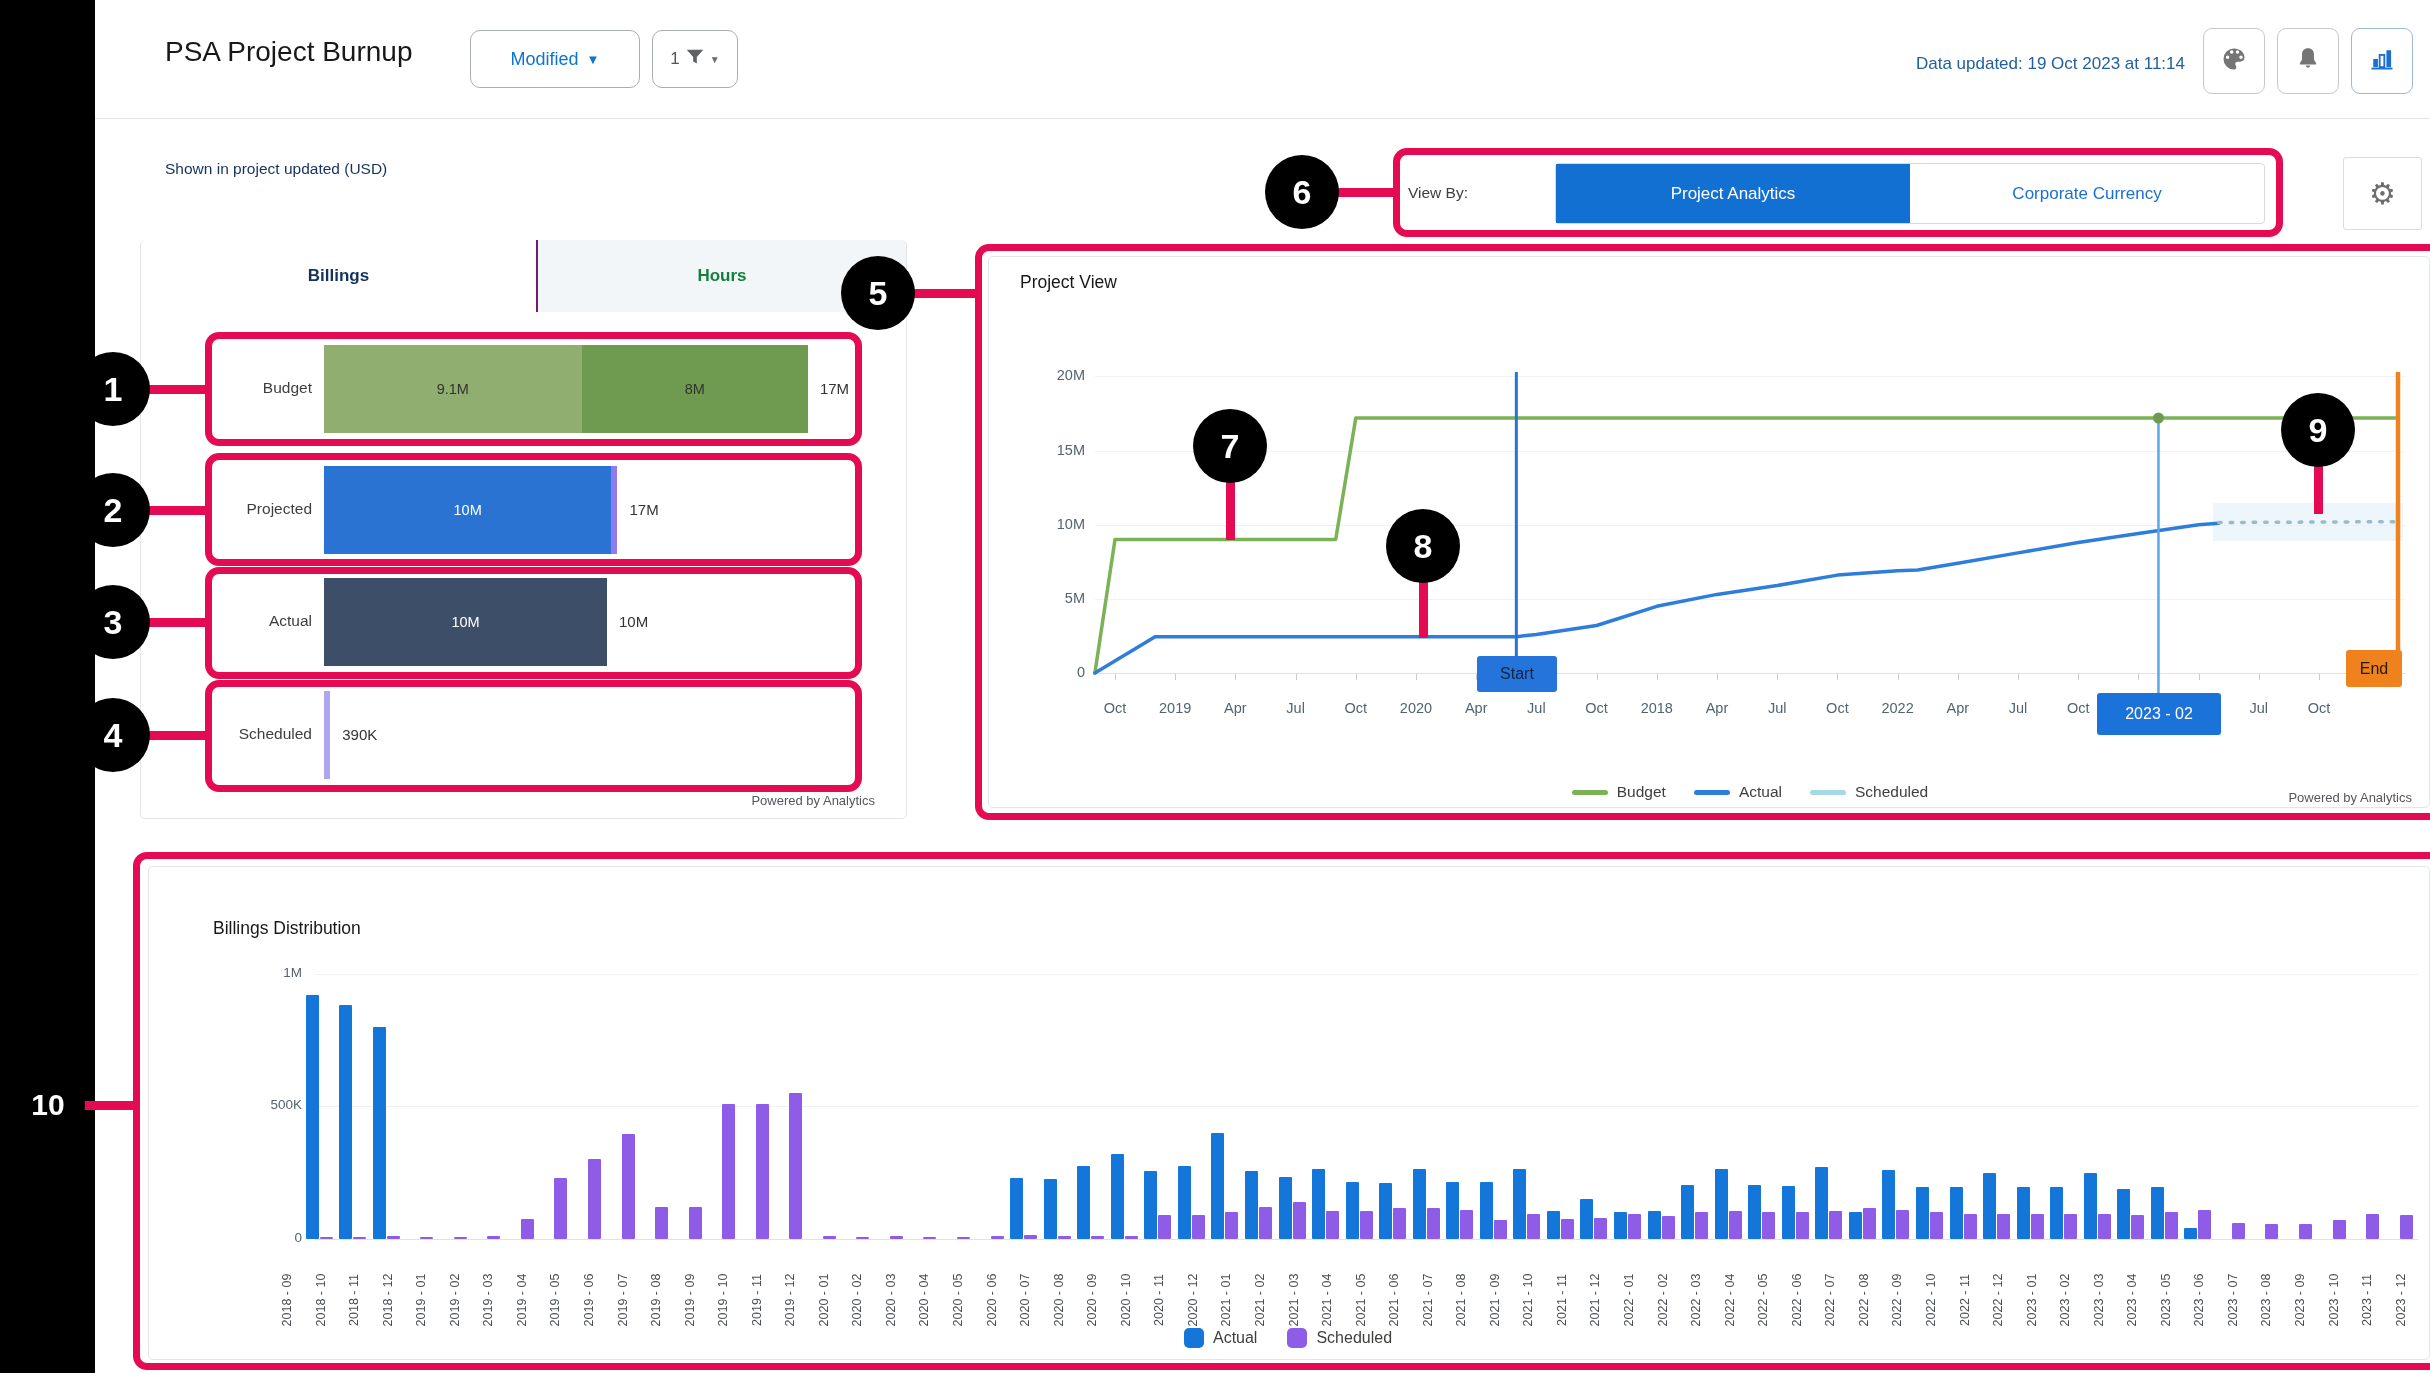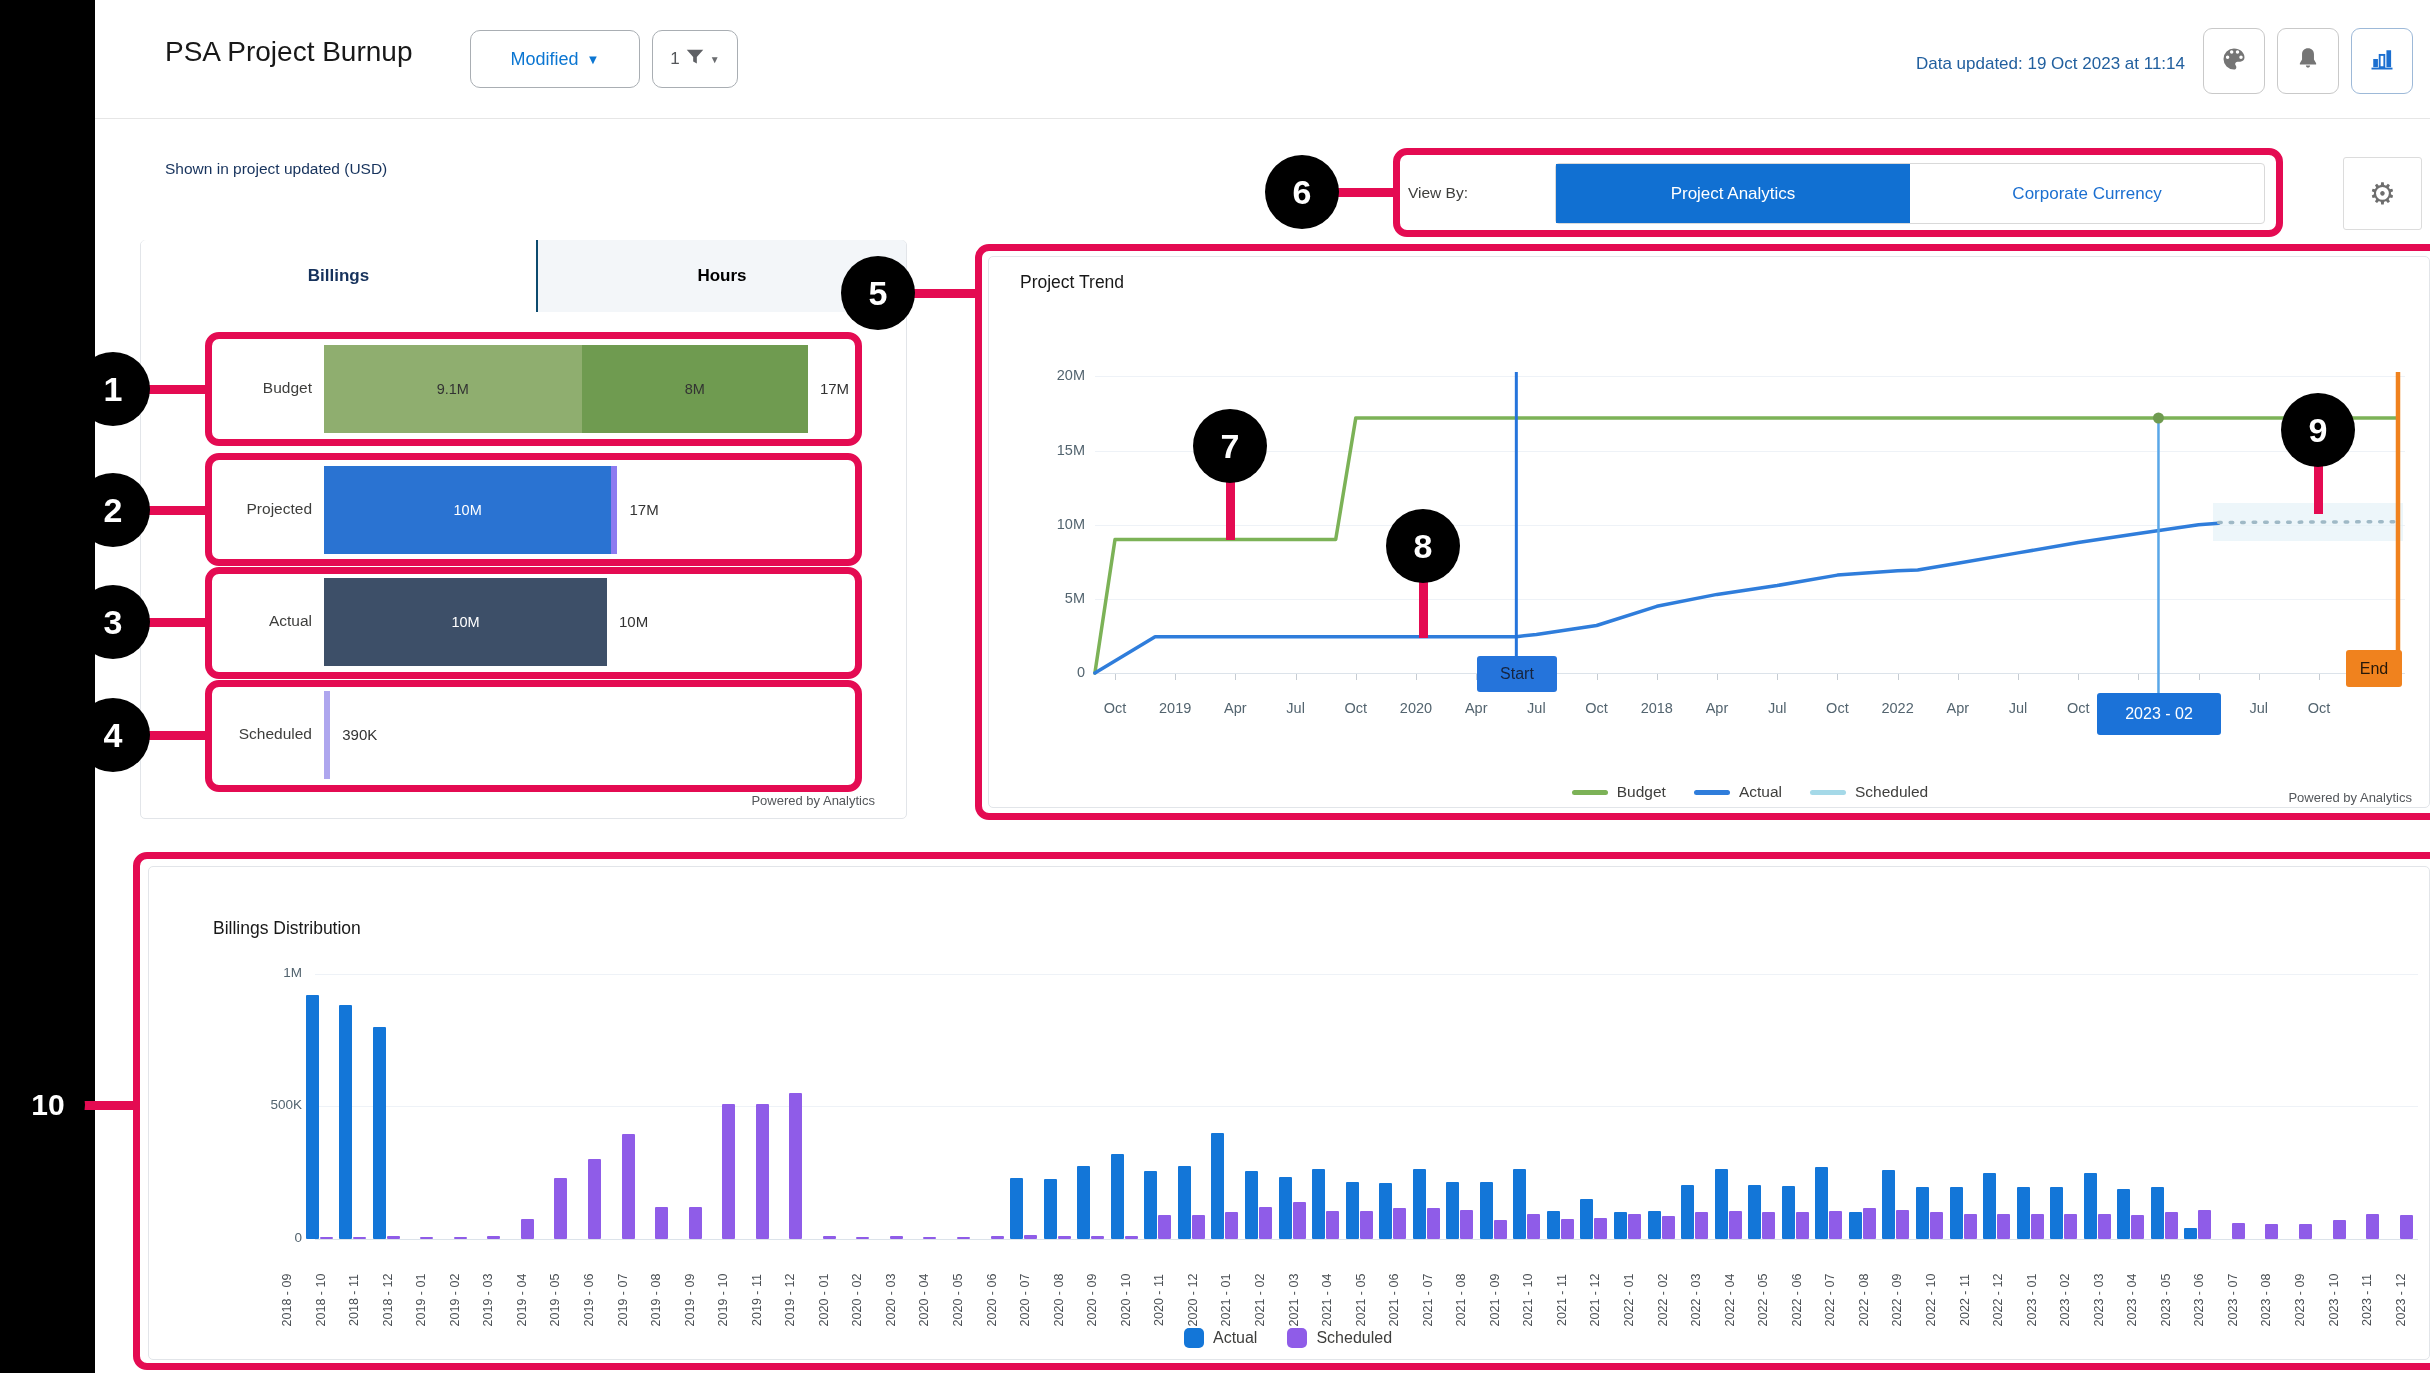--- a/index.html
+++ b/index.html
@@ -30,21 +30,21 @@
   #viewby-toggle{position:absolute;left:1555px;top:163px;width:710px;height:61px;border:1px solid #d9d9d9;
                  border-radius:4px;display:flex;box-sizing:border-box;background:#fff;z-index:2;}
   .vb-opt{flex:1;display:flex;align-items:center;justify-content:center;font-size:17px;cursor:pointer;}
   .vb-on{background:#1170d2;color:#fff;font-weight:500;}
   .vb-off{color:#1b6fd0;}
   #gear-btn{position:absolute;left:2343px;top:157px;width:77px;height:71px;background:#fff;border:1px solid #dcdcdc;
             border-radius:3px;display:flex;align-items:center;justify-content:center;font-size:30px;color:#6e6e6e;cursor:pointer;}
   .tab{position:absolute;top:240px;height:72px;display:flex;align-items:center;justify-content:center;
        font-size:17px;font-weight:bold;cursor:pointer;z-index:2;}
   #tab-billings{left:141px;width:395px;color:#16325c;background:#fff;border-radius:5px 0 0 0;}
-  #tab-hours{left:536px;width:368px;color:#000000;background:#f3f6f9;border-left:2px solid #0c4a6e;border-radius:0 5px 0 0;}
+  #tab-hours{left:536px;width:368px;color:#15803d;background:#f3f6f9;border-left:2px solid #701a75;border-radius:0 5px 0 0;}
   .row-label{position:absolute;width:162px;text-align:right;font-size:15.5px;color:#3e3e3c;z-index:2;}
   .bar-seg{position:absolute;height:88px;display:flex;align-items:center;justify-content:center;
            font-size:14.5px;z-index:2;}
   .end-label{position:absolute;font-size:15px;color:#333;z-index:2;}
   .powered{position:absolute;font-size:13px;color:#54575b;text-align:right;z-index:2;}
   .panel-title{position:absolute;font-size:17.5px;color:#181818;z-index:2;}
   .ytick{position:absolute;text-align:right;font-size:14.5px;color:#53646f;z-index:2;}
   .xtick{position:absolute;text-align:center;font-size:14.5px;color:#53646f;z-index:2;}
   .grid{position:absolute;height:1px;background:#eef2f7;z-index:2;}
   .gridbase{position:absolute;height:1px;background:#dce3ea;z-index:2;}
@@ -121,21 +121,21 @@
   <div id="gear-btn">
     <span>⚙</span>
   </div>
 
   <div class="card" style="left:140px;top:240px;width:765px;height:577px;"></div>
   <div class="tab" id="tab-billings">Billings</div>
   <div class="tab" id="tab-hours">Hours</div>
   <div class="powered" style="left:545px;top:793px;width:330px;">Powered by Analytics</div>
 
   <div class="card" style="left:988px;top:256px;width:1440px;height:550px;"></div>
-  <div class="panel-title" style="left:1020px;top:272px;">Project Trend</div>
+  <div class="panel-title" style="left:1020px;top:272px;">Project View</div>
   <div class="powered" style="left:2100px;top:790px;width:312px;">Powered by Analytics</div>
   <div class="marker-box" id="start-box">Start</div>
   <div class="marker-box" id="tooltip-box">2023 - 02</div>
   <div class="marker-box" id="end-box">End</div>
 
   <div class="card" style="left:148px;top:866px;width:2280px;height:492px;"></div>
   <div class="panel-title" style="left:213px;top:918px;">Billings Distribution</div>
 
   <div class="sidebar"></div>
 <div class="row-label" style="left: 150px; top: 379px; width: 162px;">Budget</div>

